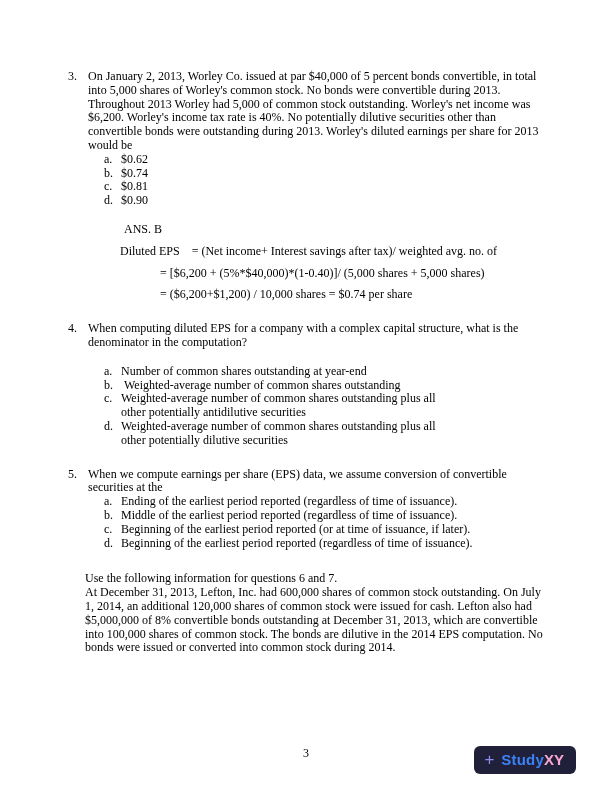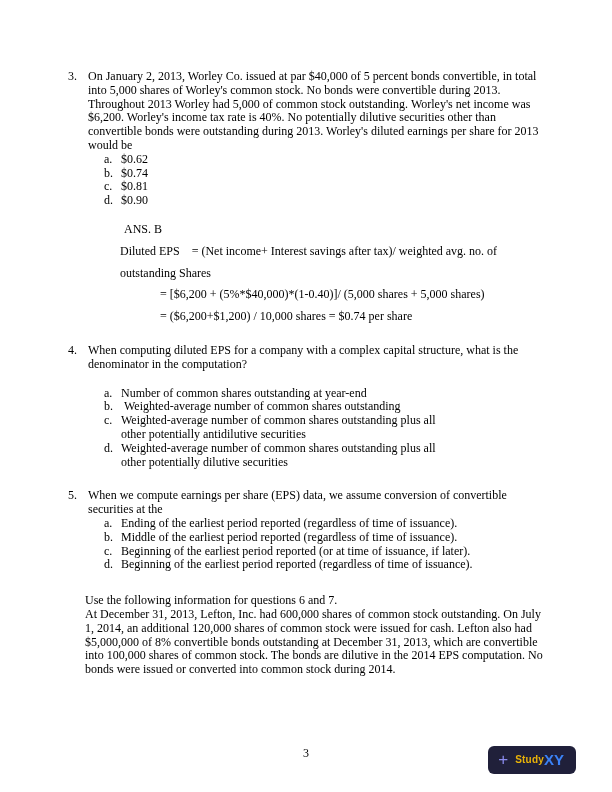--- a/index.html
+++ b/index.html
@@ -57,22 +57,22 @@
     padding: 5px 12px 6px 10px;
     font-family: "Liberation Sans", "DejaVu Sans", sans-serif;
   }
   .logo-plus {
     color: #8c8cf0;
     font-size: 17px;
     line-height: 1;
     margin-right: 7px;
     font-weight: 400;
   }
-  .logo-study { color: #eab308; font-size: 10px; font-weight: 700; letter-spacing: 0.2px; }
-  .logo-xy { color: #3b82f6; font-size: 15px; font-weight: 700; }
+  .logo-study { color: #3b82f6; font-size: 15px; font-weight: 700; letter-spacing: 0.2px; }
+  .logo-xy { color: #f9a8d4; font-size: 15px; font-weight: 700; }
 </style>
 </head>
 <body>
 
 <div class="page">
   <main class="content">
 
     <section class="question">
       <div class="q-row">
         <span class="q-num">3.</span>
@@ -92,21 +92,20 @@
           <span class="c-text">$0.81</span>
         </div>
         <div class="choice">
           <span class="c-letter">d.</span>
           <span class="c-text">$0.90</span>
         </div>
       </div>
       <div class="answer-block">
         <p class="ans">ANS. B</p>
         <p class="sol-line">Diluted EPS    = (Net income+ Interest savings after tax)/ weighted avg. no. of</p>
-        <p class="sol-line">outstanding Shares</p>
         <p class="sol-line sol-indent">= [$6,200 + (5%*$40,000)*(1-0.40)]/ (5,000 shares + 5,000 shares)</p>
         <p class="sol-line sol-indent">= ($6,200+$1,200) / 10,000 shares = $0.74 per share</p>
       </div>
     </section>
 
     <section class="question">
       <div class="q-row">
         <span class="q-num">4.</span>
         <p class="q-text">When computing diluted EPS for a company with a complex capital structure, what is the denominator in the computation?</p>
       </div>

